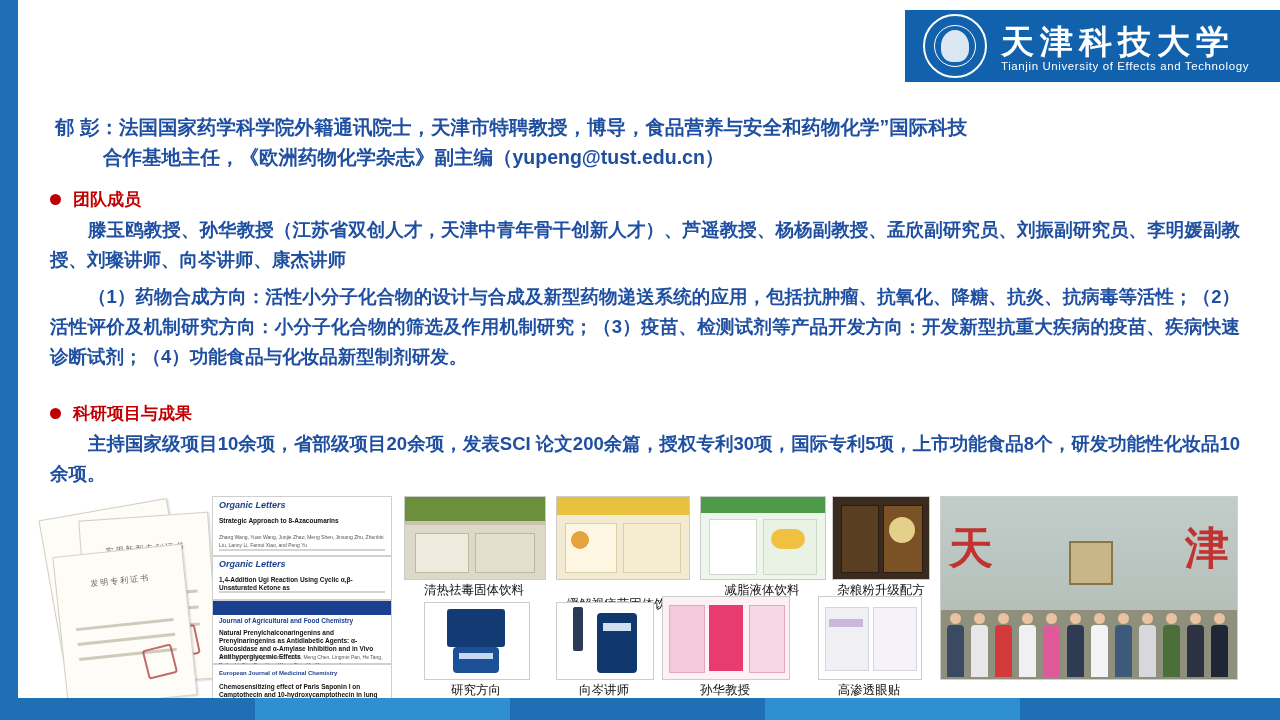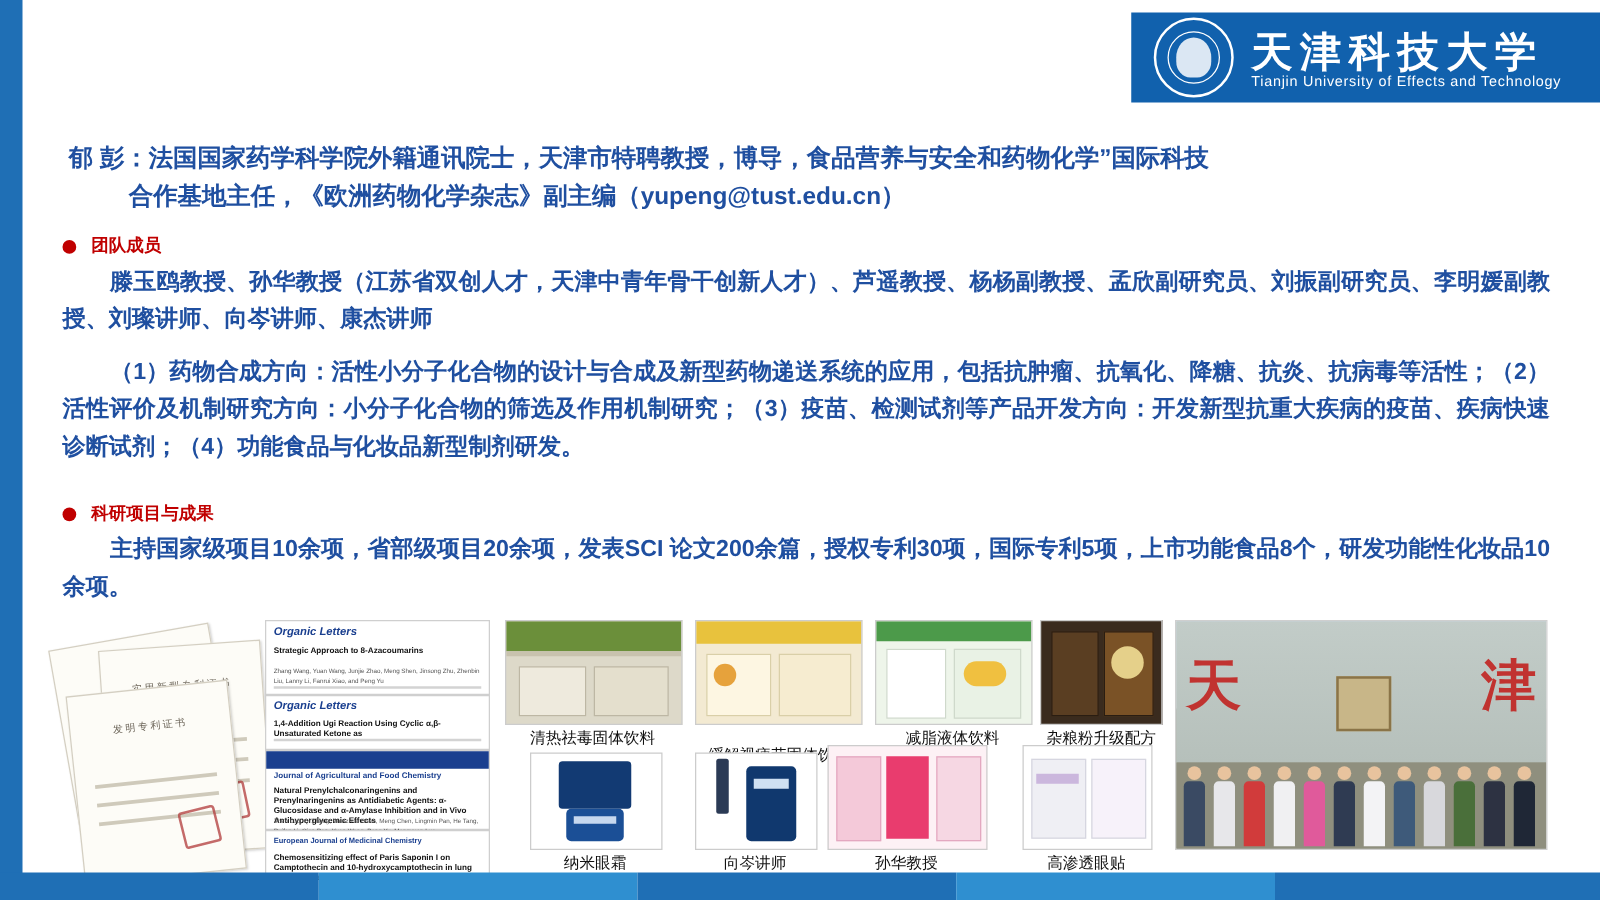--- a/index.html
+++ b/index.html
@@ -124,21 +124,21 @@
     display: block;
     padding-left: 48px;
   }
   .section {
     position: absolute;
     left: 50px;
     width: 1190px;
   }
   .sec-head {
     color: #c00000;
-    font-size: 14px;
+    font-size: 17px;
     font-weight: bold;
     display: flex;
     align-items: center;
     gap: 12px;
   }
   .bullet-dot {
     width: 11px;
     height: 11px;
     background: #c00000;
     border-radius: 50%;
@@ -440,21 +440,21 @@
       <div style="position:absolute; left:50px; top:8px; width:38px; height:66px; background:#7a5226; border:1px solid #2a1d12;"></div>
       <div style="position:absolute; left:56px; top:20px; width:26px; height:26px; border-radius:50%; background:#e5d08a;"></div>
     </div>
     <div class="caption" style="left:826px; top:94px; width:110px;">杂粮粉升级配方</div>
 
     <div class="prod" style="left:424px; top:114px; width:104px; height:76px; background:#ffffff;">
       <div style="position:absolute; left:22px; top:6px; width:58px; height:38px; background:#123a73; border-radius:3px;"></div>
       <div style="position:absolute; left:28px; top:44px; width:46px; height:26px; background:#1b4f96; border-radius:4px;"></div>
       <div style="position:absolute; left:34px; top:50px; width:34px; height:6px; background:#c6d8ef;"></div>
     </div>
-    <div class="caption" style="left:420px; top:194px; width:112px;">纳米眼霜</div>
+    <div class="caption" style="left:420px; top:194px; width:112px;">研究方向</div>
 
     <div class="prod" style="left:556px; top:114px; width:96px; height:76px; background:#ffffff;">
       <div style="position:absolute; left:16px; top:4px; width:10px; height:44px; background:#2b3a55; border-radius:2px;"></div>
       <div style="position:absolute; left:40px; top:10px; width:40px; height:60px; background:#10386e; border-radius:4px;"></div>
       <div style="position:absolute; left:46px; top:20px; width:28px; height:8px; background:#cfe0f2;"></div>
     </div>
     <div class="caption" style="left:552px; top:194px; width:104px;">向岑讲师</div>
 
     <div class="prod" style="left:662px; top:108px; width:126px; height:82px; background:#fdf1f5;">
       <div style="position:absolute; left:6px; top:8px; width:34px; height:66px; background:#f4c9d9; border:1px solid #e3a8c0;"></div>

